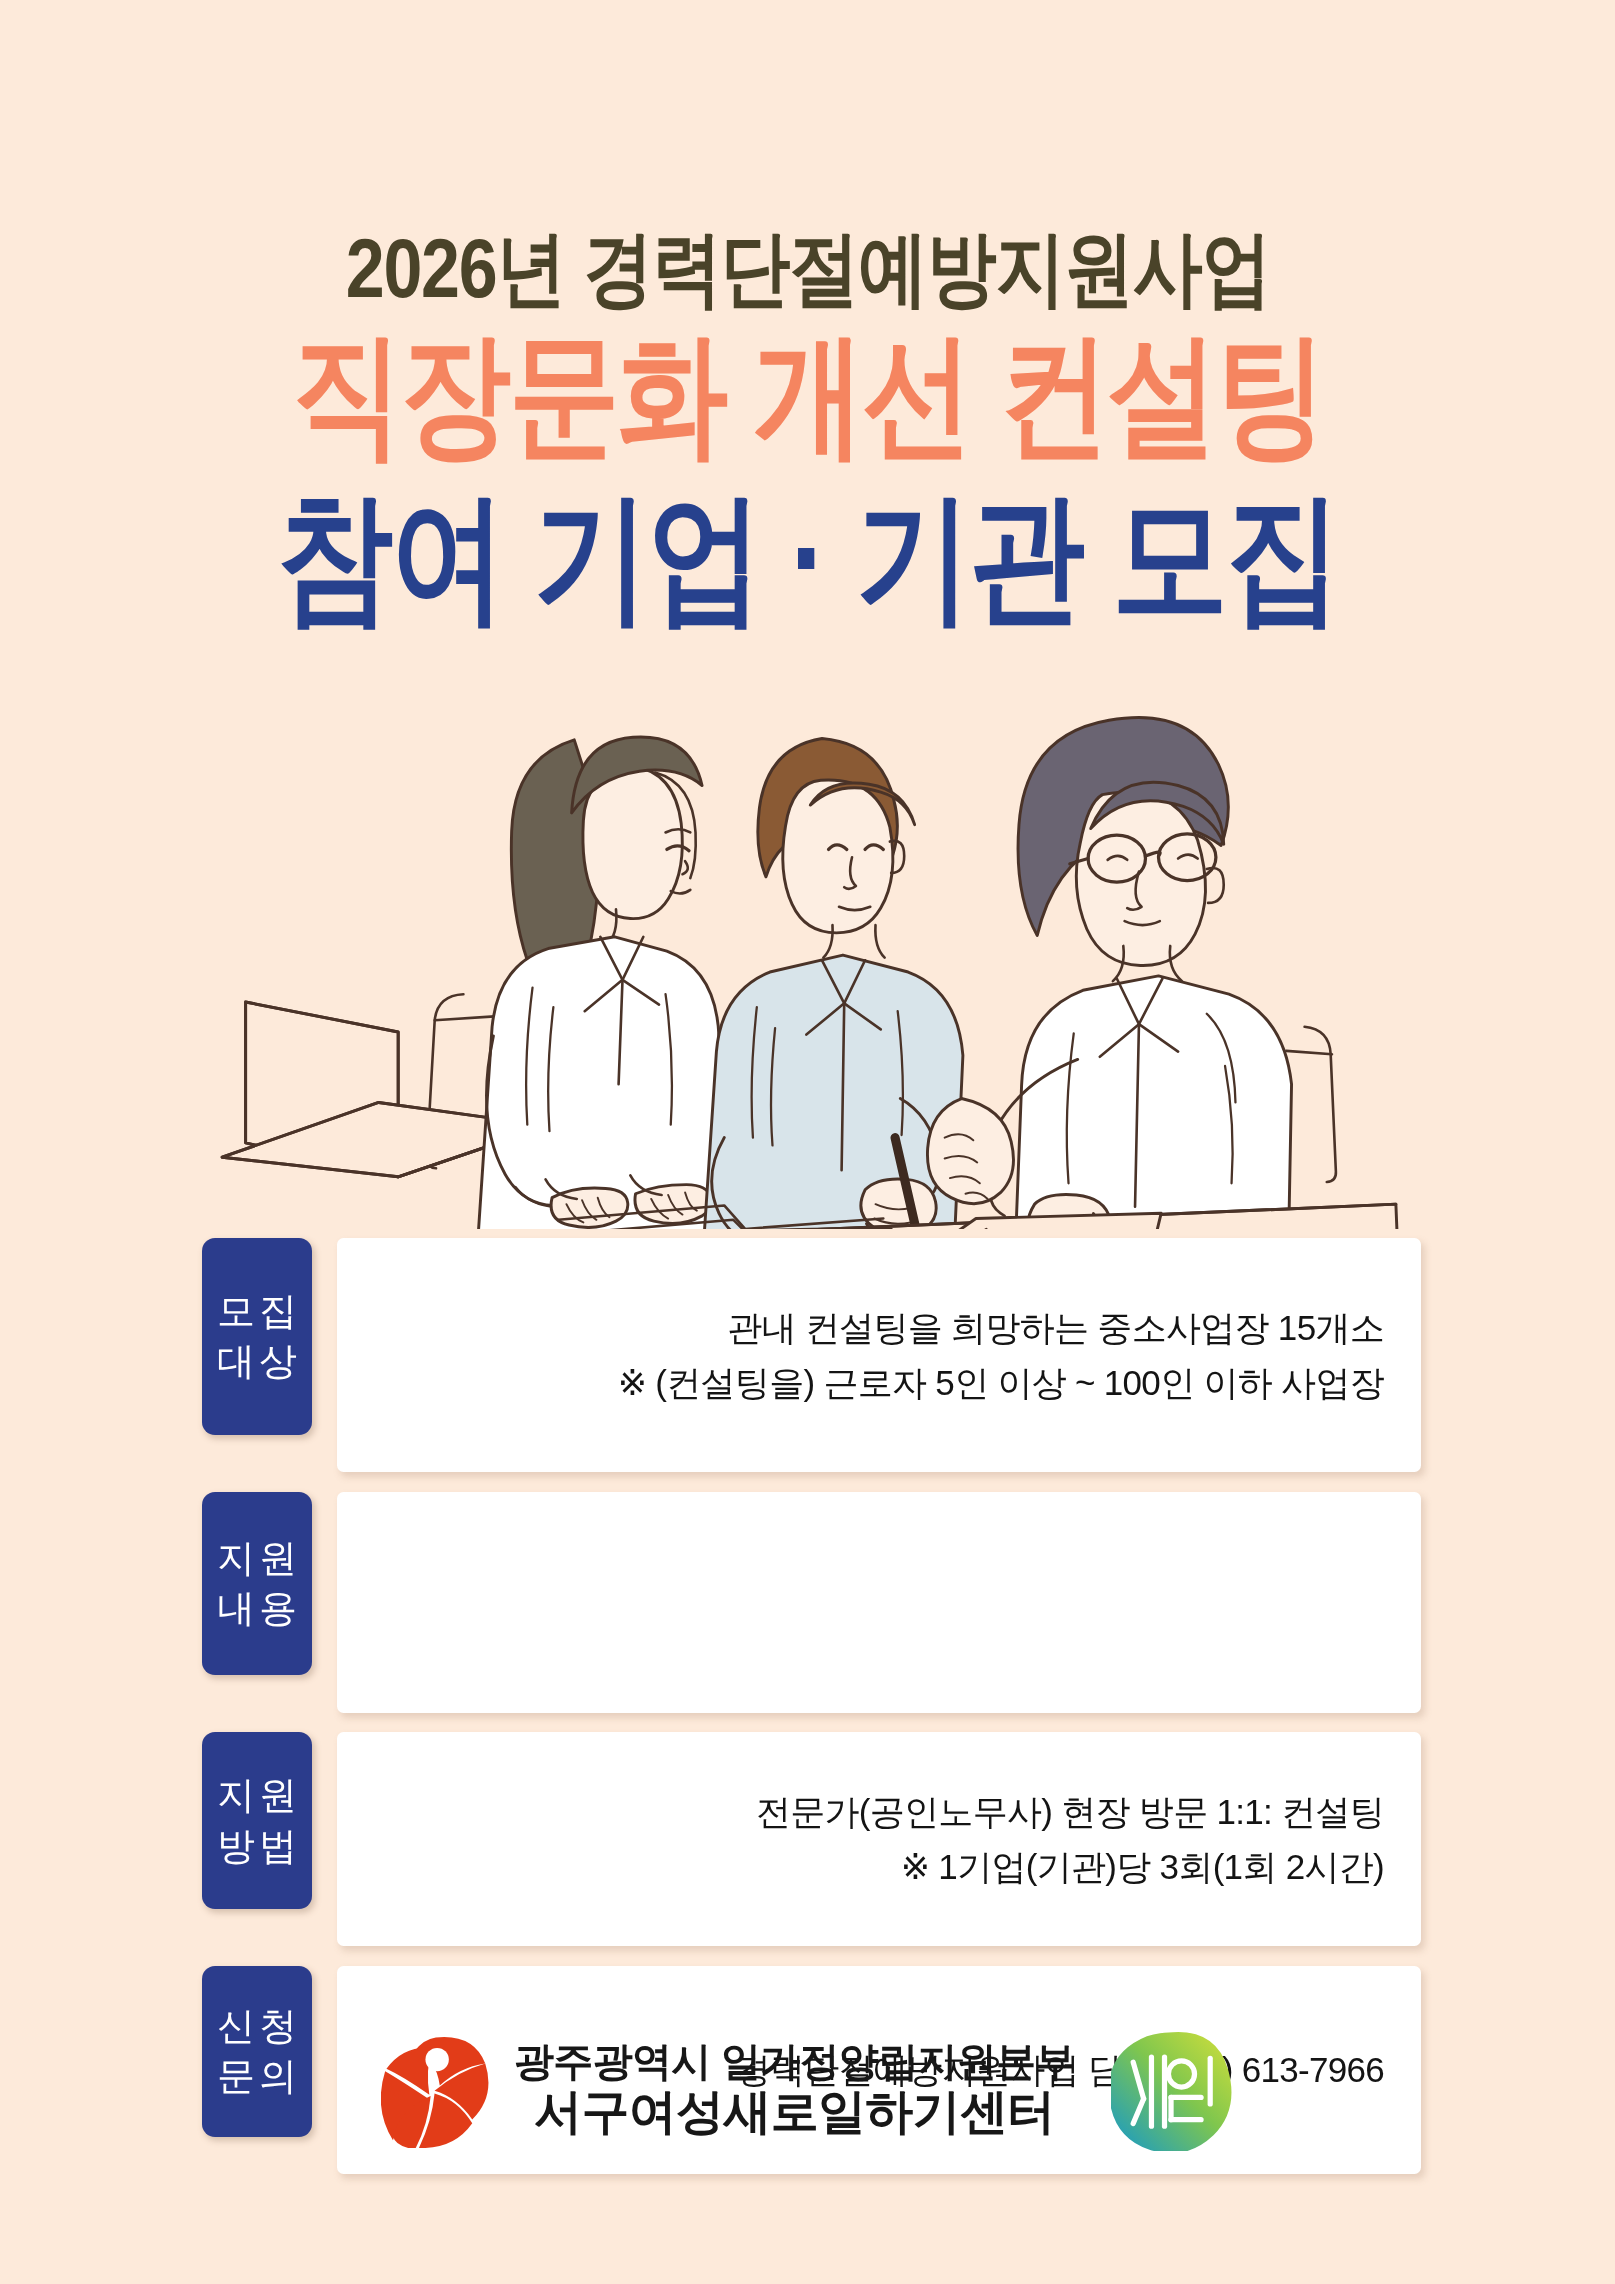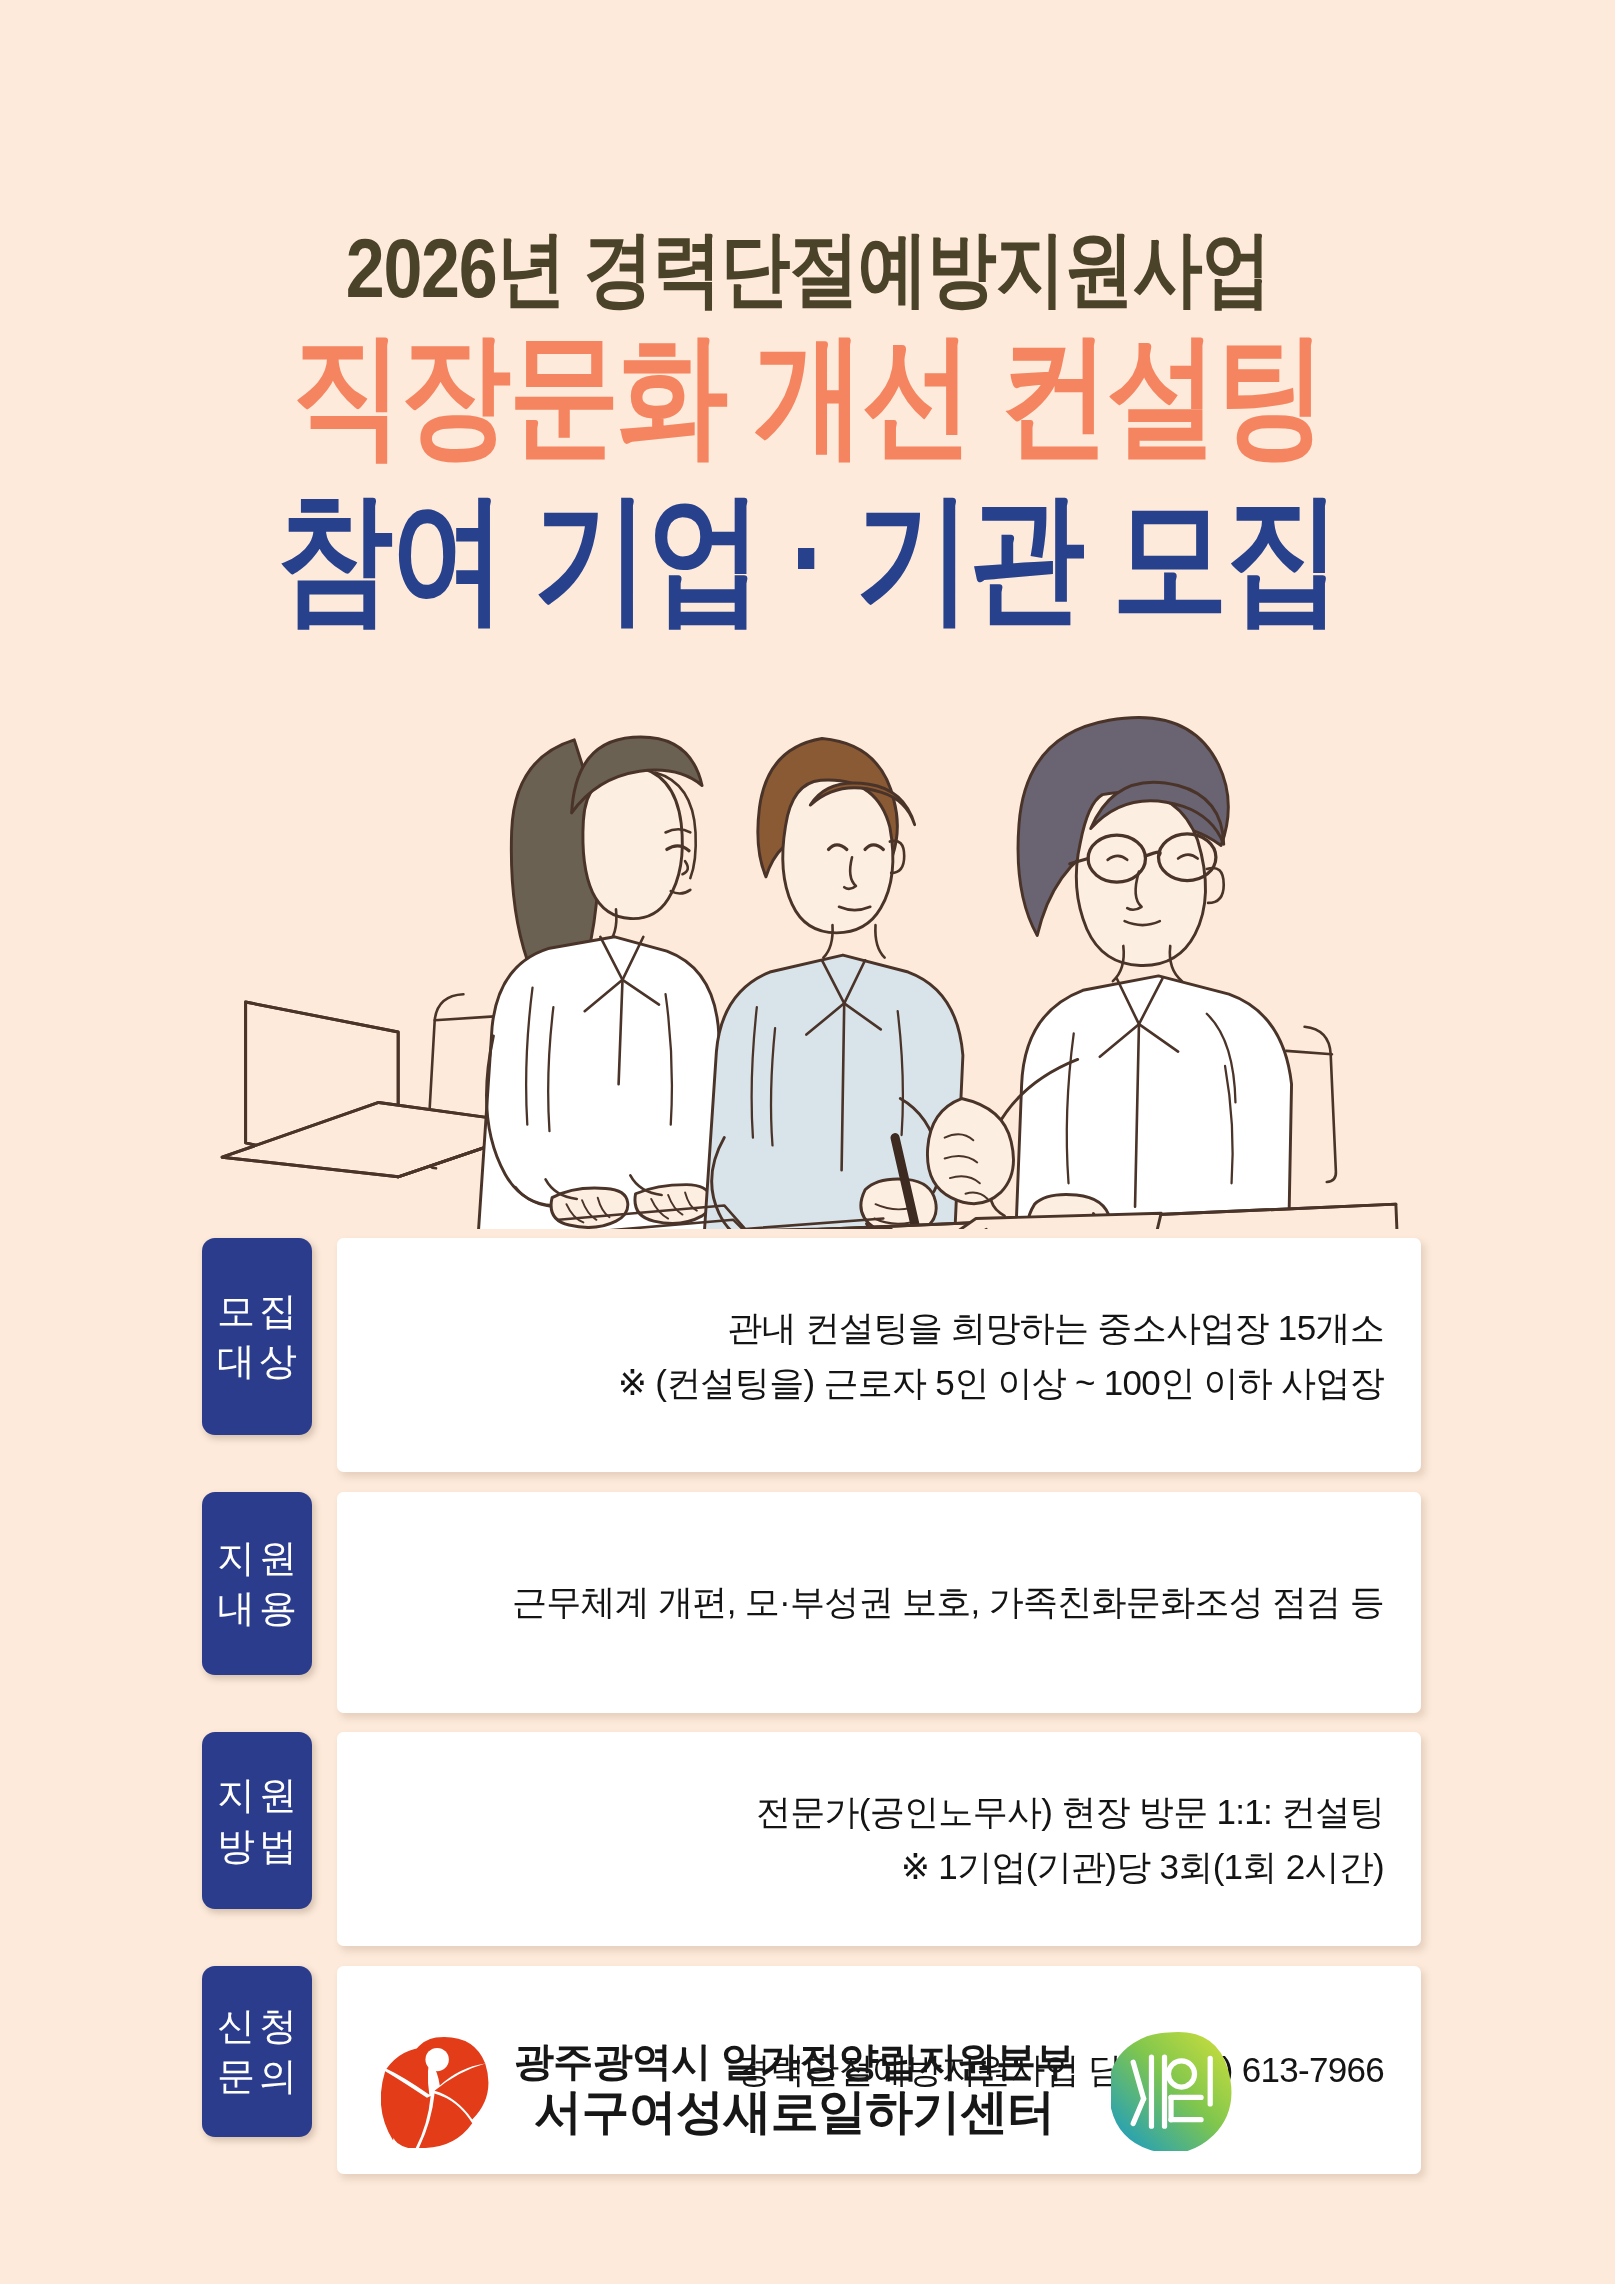--- a/index.html
+++ b/index.html
@@ -360,21 +360,20 @@
         <p>※ (컨설팅을) 근로자 5인 이상 ~ 100인 이하 사업장</p>
       </div>
     </div>
 
     <div class="info-row row-content">
       <div class="info-label">
         <span>지원</span>
         <span>내용</span>
       </div>
       <div class="info-body">
-        <p>근무체계 개편, 모·부성권 보호, 가족친화문화조성  점검 등</p>
       </div>
     </div>
 
     <div class="info-row row-method">
       <div class="info-label">
         <span>지원</span>
         <span>방법</span>
       </div>
       <div class="info-body">
         <p>전문가(공인노무사) 현장 방문 1:1: 컨설팅</p>

